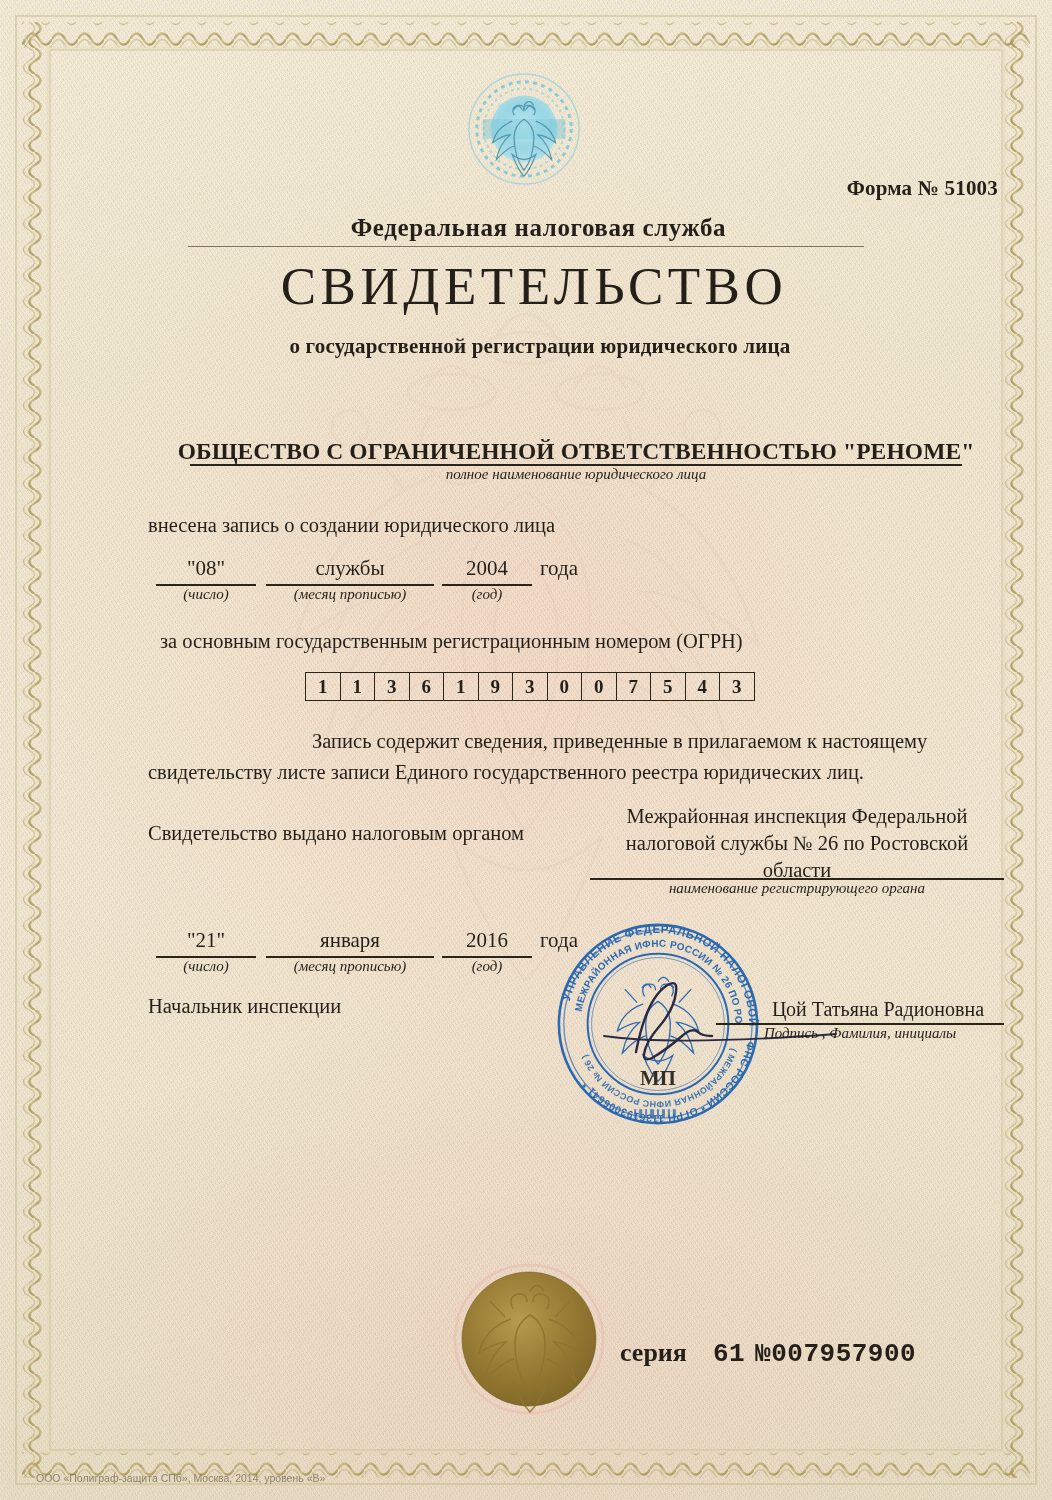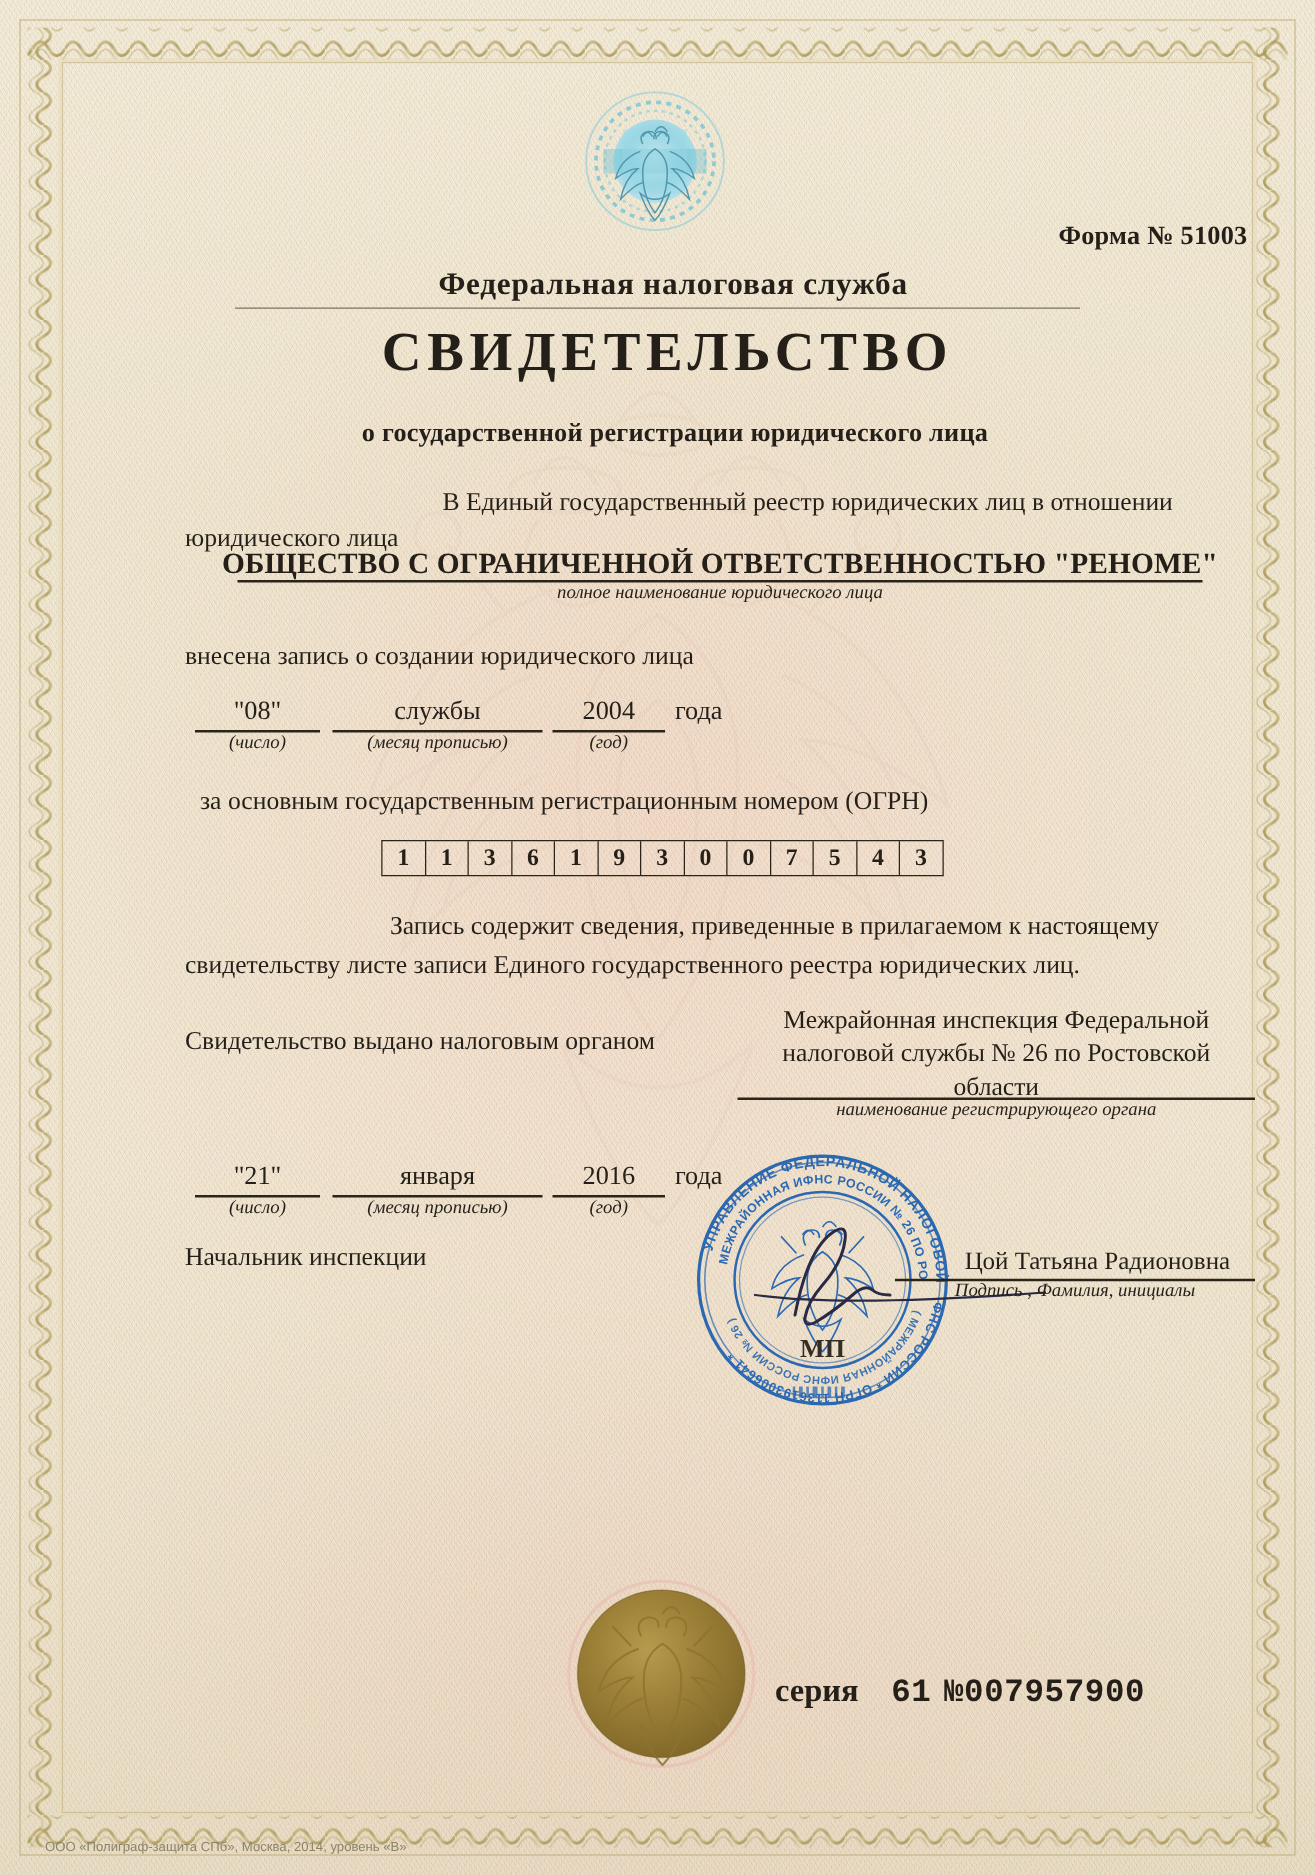--- a/index.html
+++ b/index.html
@@ -92,22 +92,22 @@
     left: 188px; width: 676px; top: 246px;
     height: 1px;
     background: #6a5f4c;
     opacity: 0.85;
   }
 
   .doc-title {
     position: absolute;
     left: 0; right: 0; top: 256px;
     text-align: center;
-    font-size: 44px;
-    font-weight: 700;
+    font-size: 53px;
+    font-weight: 400;
     letter-spacing: 4.5px;
     padding-left: 16px;
   }
 
   .doc-subtitle {
     position: absolute;
     left: 0; right: 0; top: 334px;
     text-align: center;
     font-size: 21px;
     font-weight: 700;
@@ -401,21 +401,20 @@
     </div>
 
     <div class="form-no">Форма  № 51003</div>
 
     <div class="fns-line">Федеральная налоговая служба</div>
     <div class="hr-thin"></div>
 
     <div class="doc-title">СВИДЕТЕЛЬСТВО</div>
     <div class="doc-subtitle">о государственной регистрации юридического лица</div>
 
-    <div class="para para-1">В Единый государственный реестр юридических лиц в отношении юридического лица</div>
 
     <div class="legal-name">ОБЩЕСТВО С ОГРАНИЧЕННОЙ ОТВЕТСТВЕННОСТЬЮ "РЕНОМЕ"</div>
     <div class="legal-name-rule"></div>
     <div class="cap-italic name-caption">полное наименование юридического лица</div>
 
     <div class="para para-2">внесена запись о создании юридического лица</div>
 
     <div class="date-row" style="left:148px; top:556px; width:520px; height:60px;">
       <div class="fld" style="left:14px; top:0; width:88px;">"08"</div>
       <div class="rule" style="left:8px; top:28px; width:100px;"></div>

